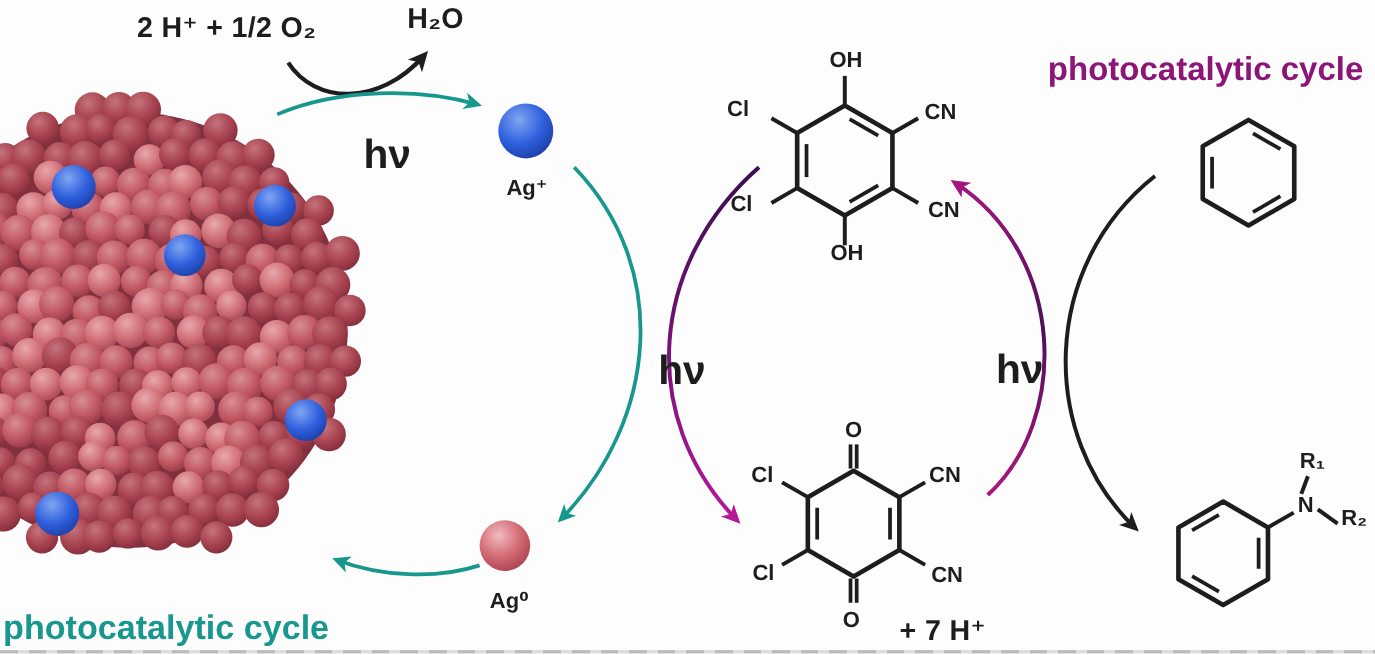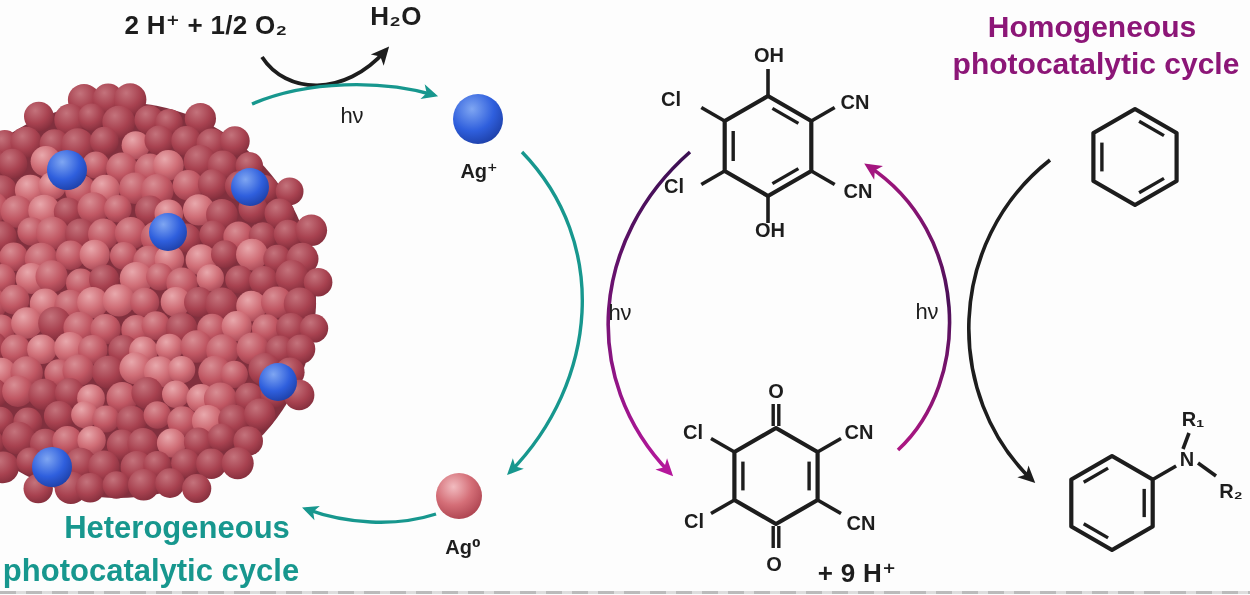--- a/index.html
+++ b/index.html
@@ -5,21 +5,21 @@
   html,body{margin:0;padding:0;background:#ffffff;}
   .stage{
     position:relative;width:1250px;height:595px;overflow:hidden;
     background:#fdfdfd;
     font-family:"Liberation Sans","DejaVu Sans",sans-serif;
   }
   #art{position:absolute;left:0;top:0;}
   .lbl{position:absolute;transform:translate(-50%,-50%);white-space:nowrap;color:#1d1d1d;line-height:1;text-align:center;}
   .chem{font-size:26px;font-weight:600;letter-spacing:.3px;}
   .atom{font-size:20px;font-weight:600;}
-  .hv{font-size:22px;font-weight:400;}
+  .hv{font-size:37px;font-weight:700;margin-top:24px;}
   .ag{font-size:20px;font-weight:700;}
   .cycle-teal{color:var(--teal,#17978e);font-size:31px;font-weight:700;}
   .cycle-purple{color:var(--purple,#8c1677);font-size:30px;font-weight:700;}
   .bond{stroke:#1d1d1d;fill:none;stroke-linejoin:round;}
   .stroke-teal{stroke:var(--teal,#17978e);fill:none;}
   .stroke-black{stroke:#1d1d1d;fill:none;}
   .mk-teal{fill:var(--teal,#17978e);}
   .mk-black{fill:#1d1d1d;}
   .mk-purpleA{fill:#b5179b;}
   .mk-purpleB{fill:#a4157f;}
@@ -351,38 +351,36 @@
       </g>
   </svg>
 
   <div class="lbl chem" style="left:206px;top:25px;">2 H⁺ + 1/2 O₂</div>
   <div class="lbl chem" style="left:396px;top:16px;">H₂O</div>
   <div class="lbl hv" style="left:352px;top:116px;">hν</div>
   <div class="lbl ag" style="left:479px;top:171px;">Ag⁺</div>
   <div class="lbl ag" style="left:463px;top:547px;">Ag⁰</div>
   <div class="lbl hv" style="left:620px;top:313px;">hν</div>
   <div class="lbl hv" style="left:927px;top:312px;">hν</div>
-  <div class="lbl cycle-teal" style="left:177px;top:527px;">Heterogeneous</div>
   <div class="lbl cycle-teal" style="left:151px;top:570px;">photocatalytic cycle</div>
-  <div class="lbl cycle-purple" style="left:1092px;top:27px;">Homogeneous</div>
   <div class="lbl cycle-purple" style="left:1096px;top:64px;">photocatalytic cycle</div>
-  <div class="lbl chem" style="left:857px;top:573px;">+ 9 H⁺</div>
+  <div class="lbl chem" style="left:857px;top:573px;">+ 7 H⁺</div>
 
   <div class="lbl atom" style="left:769px;top:55px;">OH</div>
   <div class="lbl atom" style="left:671px;top:99px;">Cl</div>
   <div class="lbl atom" style="left:855px;top:102px;">CN</div>
   <div class="lbl atom" style="left:674px;top:186px;">Cl</div>
   <div class="lbl atom" style="left:858px;top:191px;">CN</div>
   <div class="lbl atom" style="left:770px;top:230px;">OH</div>
 
   <div class="lbl atom" style="left:776px;top:391px;">O</div>
   <div class="lbl atom" style="left:693px;top:432px;">Cl</div>
   <div class="lbl atom" style="left:859px;top:432px;">CN</div>
   <div class="lbl atom" style="left:694px;top:521px;">Cl</div>
   <div class="lbl atom" style="left:861px;top:523px;">CN</div>
   <div class="lbl atom" style="left:774px;top:564px;">O</div>
 
   <div class="lbl atom" style="left:1187px;top:459px;">N</div>
   <div class="lbl atom" style="left:1193px;top:419px;">R₁</div>
-  <div class="lbl atom" style="left:1231px;top:491px;">R₂</div>
+  <div class="lbl atom" style="left:1231px;top:471px;">R₂</div>
 
   <div class="bottom-edge"></div>
 </div>
 
 </body></html>

